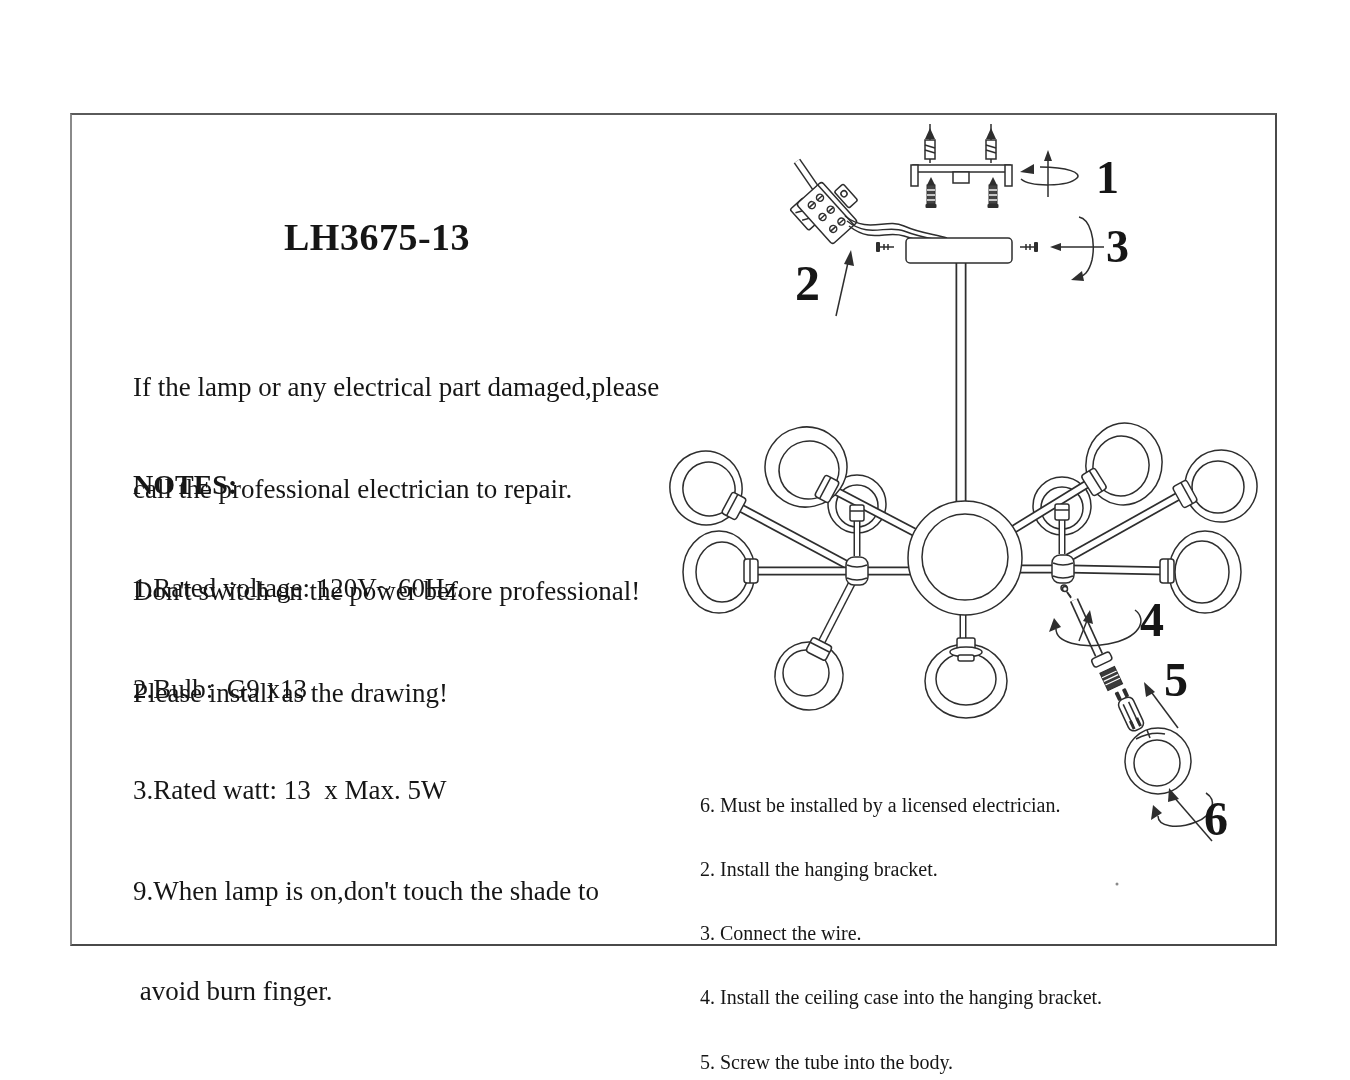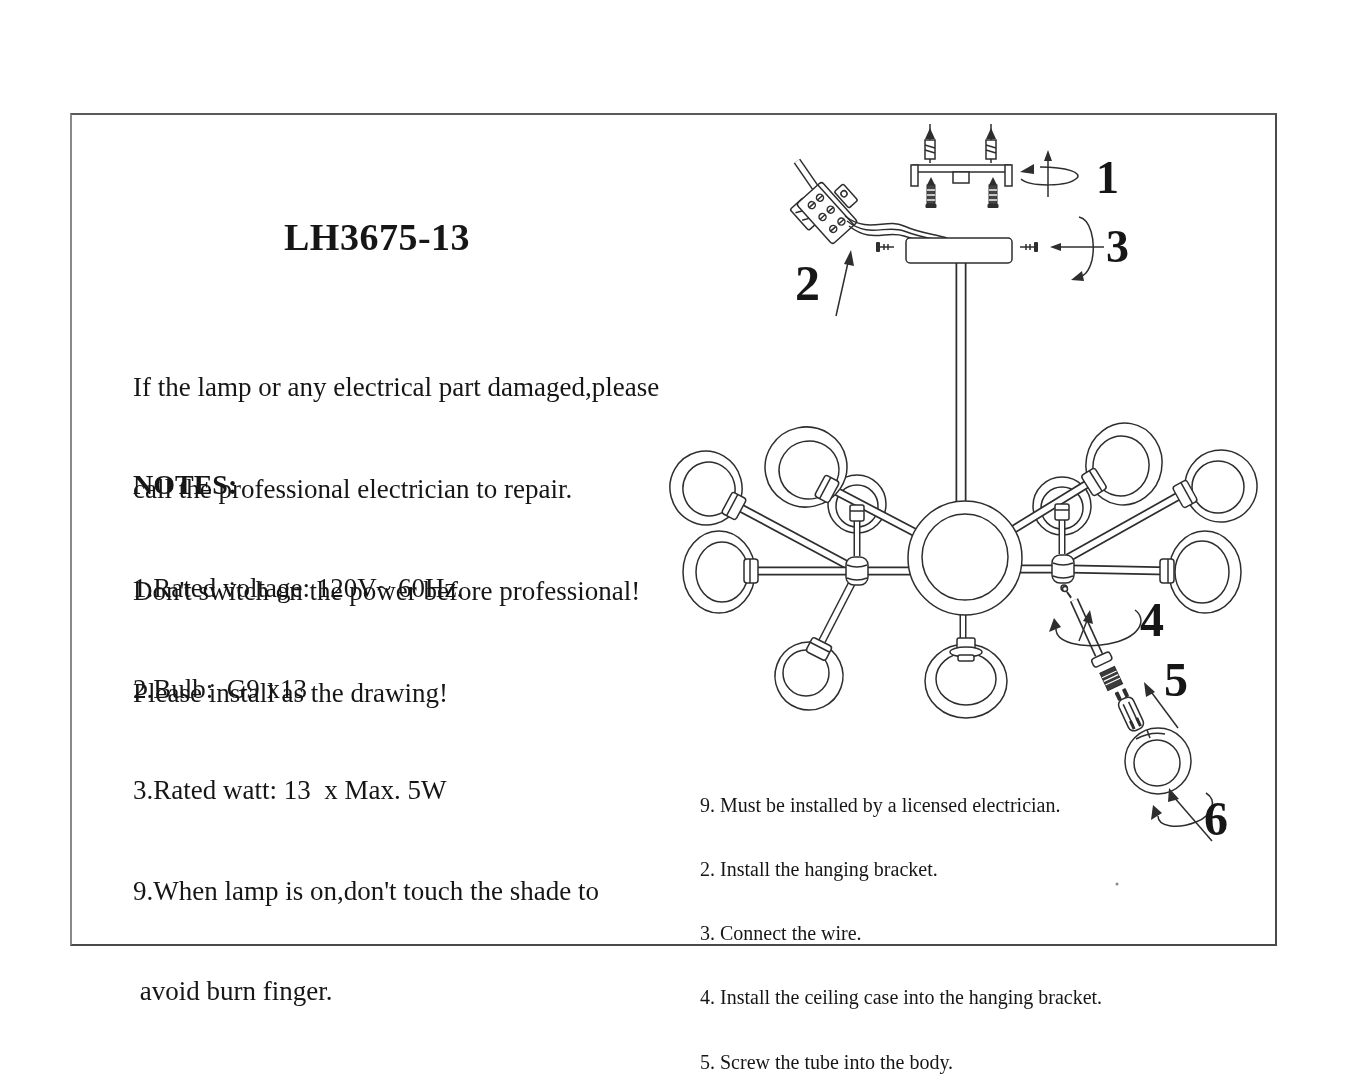--- a/index.html
+++ b/index.html
@@ -51,21 +51,21 @@
   <div>9.When lamp is on,don't touch the shade to</div>
   <div> avoid burn finger.</div>
   <div>5.Don't play the shade as a toy,it is fragile.</div>
   
   
   
   
 </div>
 
 <div class="steps">
-  <div>9. Must be installed by a licensed electrician.</div>
+  <div>6. Must be installed by a licensed electrician.</div>
   <div>2. Install the hanging bracket.</div>
   <div>3. Connect the wire.</div>
   <div>4. Install the ceiling case into the hanging bracket.</div>
   <div>5. Screw the tube into the body.</div>
   
   
 </div>
 
 <svg class="diagram" width="1350" height="1080" viewBox="0 0 1350 1080">
 

